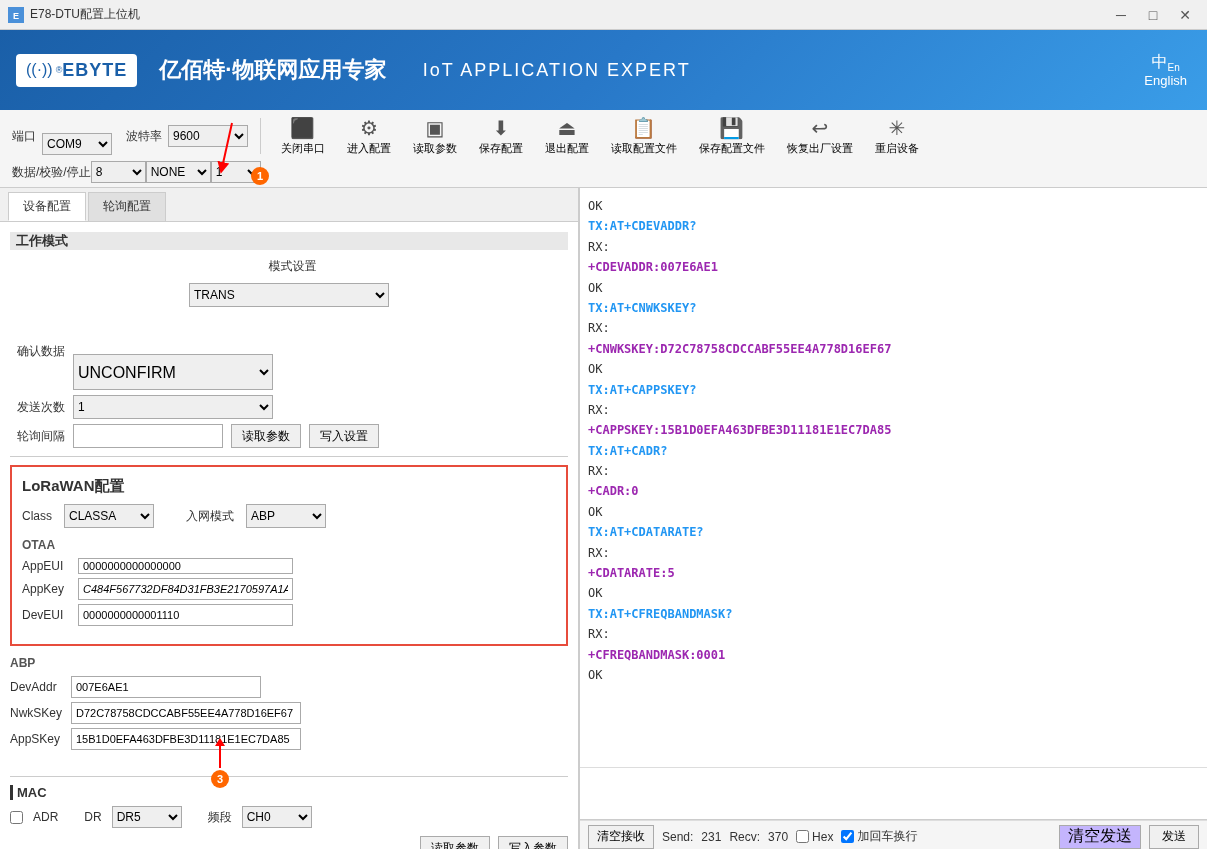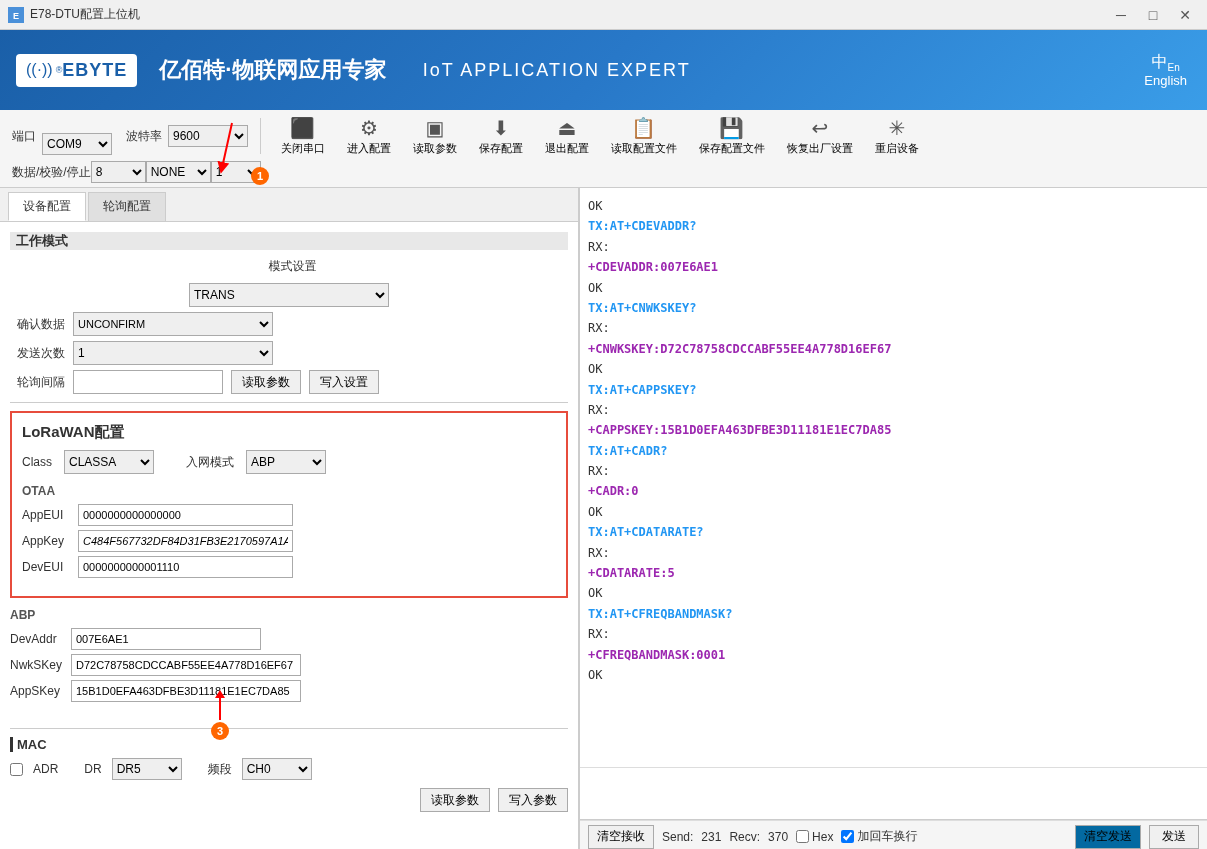--- a/index.html
+++ b/index.html
@@ -156,21 +156,21 @@
 
         <div style="display:flex;align-items:center;gap:8px;margin-bottom:5px;flex-direction:column;">
           <span style="font-size:12px;width:55px;text-align:right;">模式设置</span>
           <select style="height:24px;font-size:12px;border:1px solid #aaa;min-width:200px;">
             <option>TRANS</option>
           </select>
         </div>
 
         <div style="display:flex;align-items:center;gap:8px;margin-bottom:5px;">
           <span style="font-size:12px;width:55px;text-align:right;">确认数据</span>
-          <select style="height:24px;font-size:11px;border:1px solid #aaa;min-width:200px;">
+          <select style="height:36px;font-size:16px;border:1px solid #aaa;min-width:200px;margin-top:42px;">
             <option>UNCONFIRM</option>
           </select>
         </div>
 
         <div style="display:flex;align-items:center;gap:8px;margin-bottom:5px;">
           <span style="font-size:12px;width:55px;text-align:right;">发送次数</span>
           <select style="height:24px;font-size:12px;border:1px solid #aaa;min-width:200px;">
             <option>1</option>
           </select>
         </div>
@@ -197,21 +197,21 @@
           <select style="height:24px;font-size:12px;border:1px solid #aaa;min-width:80px;">
             <option>ABP</option>
           </select>
         </div>
 
         <div style="margin-bottom:8px;">
           <div style="font-size:12px;font-weight:bold;color:#555;margin-bottom:6px;">OTAA</div>
 
           <div style="display:flex;align-items:center;gap:6px;margin-bottom:4px;">
             <span style="font-size:12px;width:50px;">AppEUI</span>
-            <input type="text" style="height: 22px; font-size: 11px; border: 1px solid rgb(170, 170, 170); width: 215px; padding: 0px 4px;" value="0000000000000000">
+            <input type="text" style="height: 16px; font-size: 11px; border: 1px solid rgb(170, 170, 170); width: 215px; padding: 0px 4px;" value="0000000000000000">
           </div>
 
           <div style="display:flex;align-items:center;gap:6px;margin-bottom:4px;">
             <span style="font-size:12px;width:50px;">AppKey</span>
             <input type="text" style="height: 22px; font-size: 11px; border: 1px solid rgb(170, 170, 170); width: 215px; padding: 0px 4px; font-style: italic;" value="C484F567732DF84D31FB3E2170597A1A">
           </div>
 
           <div style="display:flex;align-items:center;gap:6px;margin-bottom:4px;">
             <span style="font-size:12px;width:50px;">DevEUI</span>
             <input type="text" style="height: 22px; font-size: 11px; border: 1px solid rgb(170, 170, 170); width: 215px; padding: 0px 4px;" value="0000000000001110">
@@ -326,18 +326,18 @@
       <span style="font-size:12px;">Recv:</span>
       <span style="font-size:12px;color:#333;">370</span>
       <label class="checkbox-label" style="display:flex;align-items:center;gap:3px;font-size:12px;cursor:pointer;">
         <input type="checkbox" style="cursor: pointer;">
         <span>Hex</span>
       </label>
       <label class="checkbox-label" style="display:flex;align-items:center;gap:3px;font-size:12px;cursor:pointer;">
         <input type="checkbox" checked="" style="cursor: pointer;">
         <span>加回车换行</span>
       </label>
-      <button style="height:24px;font-size:12px;border:1px solid #aaa;background:#0369a1;padding:0 8px;cursor:pointer;margin-left:auto;">清空发送</button>
+      <button style="height:24px;font-size:16px;border:1px solid #aaa;background:#c4b5fd;padding:0 8px;cursor:pointer;margin-left:auto;">清空发送</button>
       <button style="height:24px;font-size:12px;border:1px solid #aaa;background:#f0f0f0;padding:0 12px;cursor:pointer;">发送</button>
     </div>
 
   </div>
 </div>
 
 </body></html>

